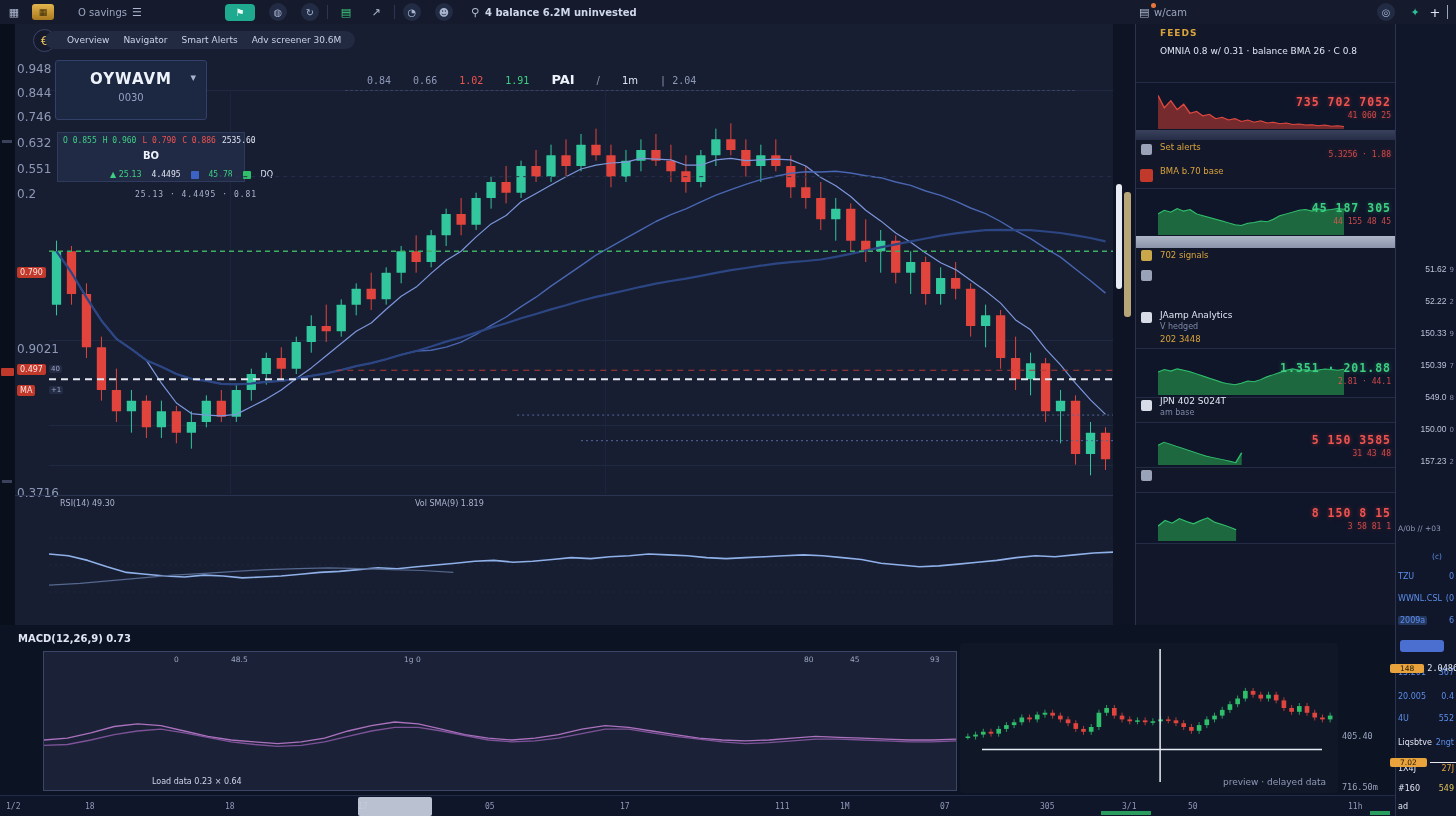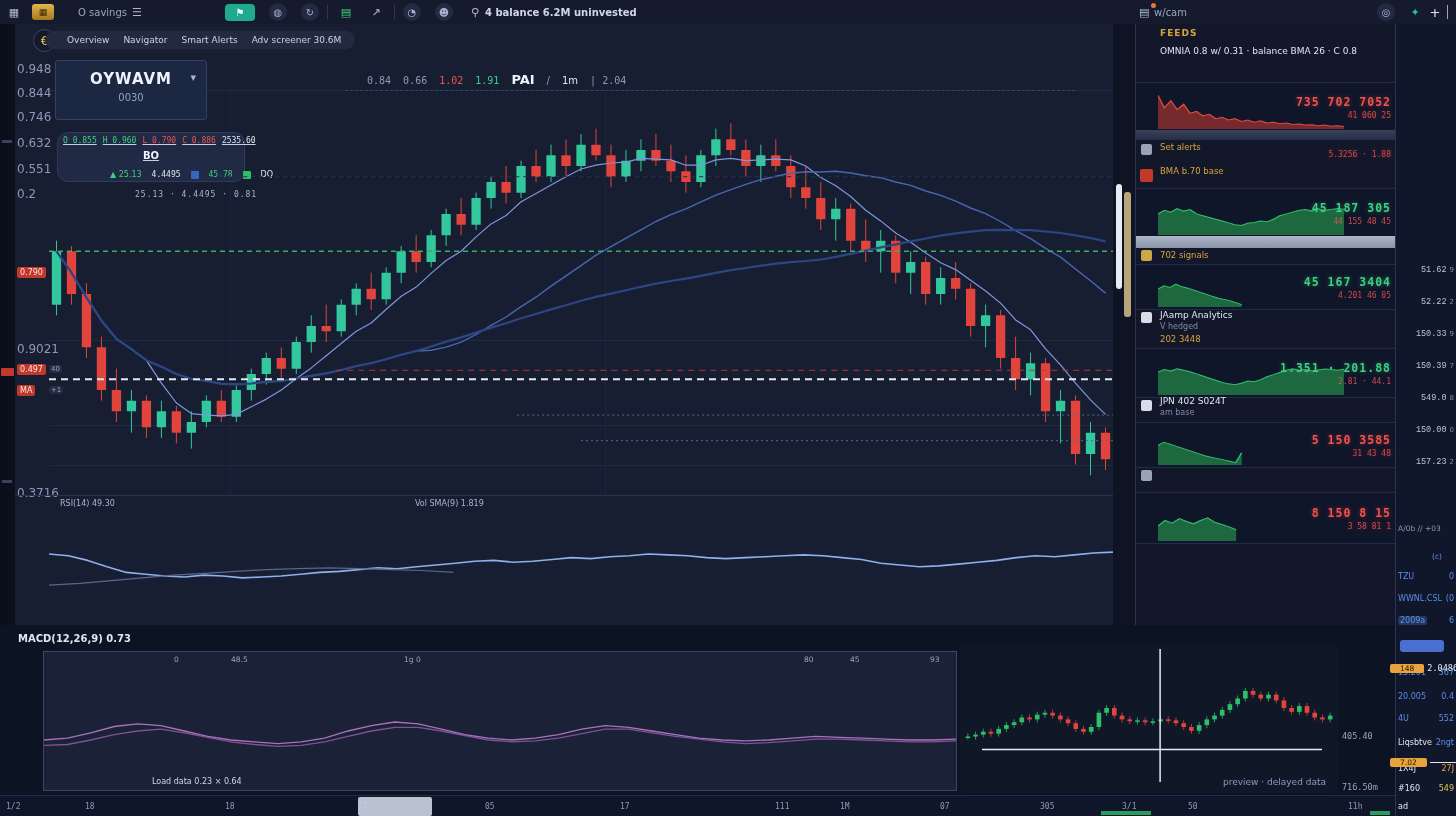--- a/index.html
+++ b/index.html
@@ -32,25 +32,25 @@
   .tab{white-space:nowrap;}
   .euro-circ{position:absolute;left:18px;top:5px;width:21px;height:21px;border-radius:50%;
              background:#141a2b;border:1px solid #3a466b;color:#e8c35a;font-size:12px;
              display:flex;align-items:center;justify-content:center;}
   .symbol-card{position:absolute;left:40px;top:36px;width:150px;height:58px;background:#1c2741;
                border:1px solid #33406b;border-radius:3px;text-align:center;}
   .symbol-name{margin-top:9px;font-size:15px;letter-spacing:1px;color:#eef2fb;font-weight:bold;}
   .symbol-sub{margin-top:4px;font-size:10px;color:#93a0c2;}
   .sym-chev{position:absolute;right:10px;top:10px;color:#aab4cf;font-size:11px;}
   .ohlc-card{position:absolute;left:42px;top:108px;width:176px;height:42px;background:#202a45;
-             border:1px solid #2e3a5e;border-radius:11px;font-size:8px;padding:3px 5px;text-decoration:underline;}
+             border:1px solid #2e3a5e;border-radius:0;font-size:8px;padding:3px 5px;}
   .ohlc-row{display:flex;gap:6px;white-space:nowrap;}
   .bo{ text-align:center;color:#eef2fb;font-size:10px;font-weight:bold;margin-top:5px;}
   .up-t{color:#3ecf82;} .dn-t{color:#ef5350;} .wh-t{color:#dfe5f2;} .gy-t{color:#8e99b8;}
-  .center-title{position:absolute;left:352px;top:48px;font-size:10px;display:flex;gap:12px;align-items:baseline;text-align:right;}
+  .center-title{position:absolute;left:352px;top:48px;font-size:10px;display:flex;gap:22px;align-items:baseline;text-align:right;}
   .ct-pair{font-size:13px;font-weight:bold;color:#eef2fb;}
   .title-dash{position:absolute;left:330px;top:66px;width:730px;border-top:1px dashed #475377;opacity:.6;}
   .legend1{position:absolute;left:95px;top:146px;font-size:8px;display:flex;gap:10px;align-items:center;}
   .legend2{position:absolute;left:120px;top:166px;font-size:8px;color:#aab4cf;letter-spacing:1px;}
   .lg-box-b{display:inline-block;width:8px;height:8px;background:#3b63c4;border-radius:1px;}
   .lg-box-g{display:inline-block;width:8px;height:8px;background:#2fbf6b;border-radius:1px;}
   .gridH{position:absolute;left:34px;right:22px;border-top:1px solid #202942;}
   .gridV{position:absolute;top:66px;height:404px;border-left:1px solid #1c2440;}
   .subsep{position:absolute;left:0;top:471px;width:100%;border-top:1px solid #2a3350;}
   .sub-lab{position:absolute;top:475px;font-size:8px;color:#aab4cf;}
@@ -73,21 +73,21 @@
   .wl-vals .v{font-family:"DejaVu Sans Mono",monospace;font-size:11.5px;font-weight:bold;letter-spacing:1px;}
   .wl-vals .s{font-family:"DejaVu Sans Mono",monospace;font-size:8px;margin-top:2px;opacity:.85;}
   .wl-vals.down .v,.wl-vals.down .s{color:#ef5350;text-shadow:0 0 4px rgba(230,60,50,.5);}
   .wl-vals.up .v{color:#3ecf82;text-shadow:0 0 4px rgba(40,190,110,.5);}
   .wl-vals.up .s{color:#ef5350;}
   .redsq{position:absolute;left:4px;width:13px;height:13px;background:#c0392b;border-radius:2px;}
   
   .farright{position:absolute;left:1395px;top:24px;width:61px;height:792px;background:#11172a;
             border-left:1px solid #2a3350;font-size:8.5px;}
   .lad{position:absolute;left:0;width:58px;text-align:right;color:#b9c2d8;}
-  .lad .lp{font-family:Liberation Mono, monospace;}
+  .lad .lp{font-family:Liberation Sans, sans-serif;}
   .lad .ld{color:#7e89a8;margin-left:3px;font-size:7px;}
   .fr-note{position:absolute;left:2px;color:#8e99b8;font-size:7.5px;}
   .fr-blue{color:#5b8dea;}
   .fr-row{position:absolute;left:2px;width:56px;display:flex;justify-content:space-between;color:#5b8dea;font-size:8px;}
   .fr-pill{background:#24375f;border-radius:2px;padding:0 2px;}
   .fr-btn{position:absolute;left:4px;width:44px;height:12px;background:#4a6fd0;border-radius:3px;}
   .fr-orange{color:#e8a33d;} .fr-gold{color:#d9c15a;} .fr-white{color:#dfe5f2;}
   
   .bottomwrap{position:absolute;left:0;top:625px;width:1395px;height:170px;background:#0c1322;}
   .bl-title{position:absolute;left:18px;top:8px;font-size:10px;font-weight:bold;color:#dfe5f2;}
@@ -448,30 +448,20 @@
         </svg>
       <div class="wl-vals up">
           <div class="v">45 187 305</div>
       <div class="s">44 155 48 45</div>
         </div>
     </div>
 
     <div class="wl-row wl-lightbar" style="top:212px;height:12px"></div>
     <div class="wl-row wl-gold" style="top:226px;height:14px">702 signals</div>
 
-    <div class="wl-row wl-spark" style="top:240px;height:44px">
-      <svg viewBox="0 0 100 30" preserveAspectRatio="none">
-          <path d="M0,30 L0.0,14.6 L3.2,11.8 L6.4,13.2 L9.6,10.4 L12.9,12.6 L16.1,13.8 L19.3,15.4 L22.5,17.1 L25.7,18.8 L28.9,20.5 L32.1,22.2 L35.4,23.3 L38.6,24.4 L41.8,26.1 L45.0,27.8 L45.0,30 Z" fill="rgba(40,160,80,0.6)" stroke="none"></path>
-          <polyline points="0.0,14.6 3.2,11.8 6.4,13.2 9.6,10.4 12.9,12.6 16.1,13.8 19.3,15.4 22.5,17.1 25.7,18.8 28.9,20.5 32.1,22.2 35.4,23.3 38.6,24.4 41.8,26.1 45.0,27.8" fill="none" stroke="#2fbf6b" stroke-width="0.8"></polyline>
-        </svg>
-      <div class="wl-vals up">
-          <div class="v">45 167 3404</div>
-      <div class="s">4.201 46 05</div>
-        </div>
-    </div>
 
     <div class="wl-row wl-text" style="top:286px;height:24px">
       <div>JAamp Analytics</div>
       <div class="wl-sub2">V hedged</div>
     </div>
     <div class="wl-row wl-gold" style="top:310px;height:14px">202 3448</div>
 
     <div class="wl-row wl-spark" style="top:324px;height:48px">
       <svg viewBox="0 0 100 30" preserveAspectRatio="none">
           <path d="M0,30 L0.0,11.8 L3.4,9.8 L6.9,11.0 L10.3,9.3 L13.8,10.4 L17.2,11.5 L20.7,13.2 L24.1,14.9 L27.6,16.6 L31.0,18.2 L34.5,19.9 L37.9,21.0 L41.4,21.6 L44.8,20.5 L48.3,18.8 L51.7,19.4 L55.2,17.7 L58.6,15.4 L62.1,13.8 L65.5,12.1 L69.0,10.4 L72.4,9.3 L75.9,10.4 L79.3,9.8 L82.8,11.0 L86.2,10.1 L89.7,9.3 L93.1,9.8 L96.6,10.4 L100.0,9.6 L100.0,30 Z" fill="rgba(40,160,80,0.6)" stroke="none"></path>

